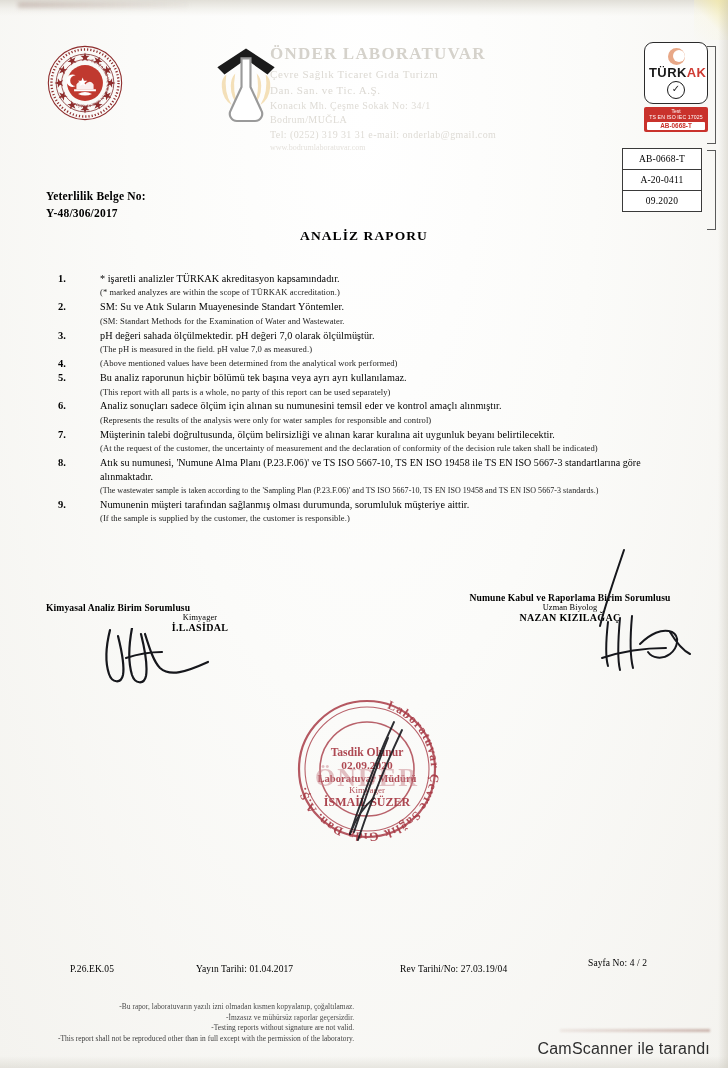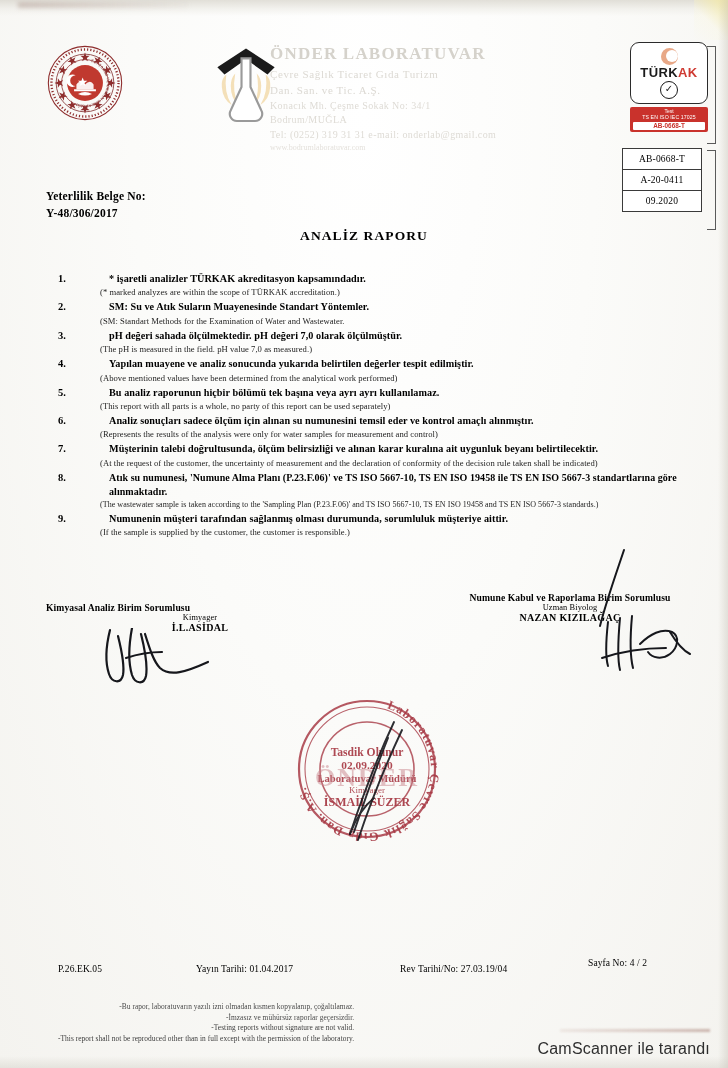--- a/index.html
+++ b/index.html
@@ -25,21 +25,21 @@
   
   .ministry-seal{position:absolute;left:46px;top:44px;width:78px;height:78px;}
   .lab-logo{position:absolute;left:200px;top:44px;width:92px;height:86px;}
   .org-header{position:absolute;left:270px;top:42px;width:300px;text-align:left;
     color:#d9d6d0;line-height:1.45;}
   .org-name{font-size:17px;font-weight:bold;letter-spacing:1.2px;color:#d5d2cb;}
   .org-sub{font-size:11px;letter-spacing:.6px;color:#dcd9d3;}
   .org-sub2{font-size:10px;letter-spacing:.4px;color:#dedbd5;}
   .org-web{font-size:8px;color:#e4e1dc;}
 
-  .turkak{position:absolute;right:20px;top:42px;width:78px;}
+  .turkak{position:absolute;right:20px;top:42px;width:64px;}
   .tk-box{border:1.4px solid #2b2b2b;border-radius:9px;padding:5px 4px 4px;
     text-align:center;background:#fff;}
   .tk-moon{width:17px;height:17px;border-radius:50%;background:#e8a887;
     margin:0 auto 1px;position:relative;overflow:hidden;}
   .tk-moon:after{content:"";position:absolute;left:5px;top:2px;width:12px;height:12px;
     border-radius:50%;background:#fff;}
   .tk-word{font-family:"Liberation Sans",sans-serif;font-size:13px;font-weight:bold;
     letter-spacing:.4px;color:#1a1a1a;line-height:1;}
   .tk-word i{font-style:normal;color:#cf3b33;}
   .tk-check{width:16px;height:16px;border-radius:50%;border:1.3px solid #1a1a1a;
@@ -64,40 +64,40 @@
     line-height:1.5;letter-spacing:.2px;}
 
   .title{position:absolute;left:0;top:228px;width:728px;text-align:center;
     font-size:13.5px;font-weight:bold;letter-spacing:1.1px;}
 
   
   .notes{position:absolute;left:58px;top:272px;width:620px;}
   .note{display:flex;margin-bottom:1px;}
   .n-num{width:42px;flex:0 0 42px;font-size:10.5px;font-weight:bold;padding-top:1px;}
   .n-body{flex:1;}
-  .n-tr{font-size:10.2px;font-weight:bold;line-height:1.42;letter-spacing:.05px;margin-left:9px;}
+  .n-tr{font-size:10.2px;font-weight:normal;line-height:1.42;letter-spacing:.05px;}
   .n-en{font-size:8.6px;line-height:1.5;letter-spacing:.05px;color:#232323;}
   .note8 .n-tr{font-size:10px;}
   .note8 .n-en{font-size:8px;}
 
   
   .sig-l{position:absolute;left:46px;top:602px;width:250px;}
   .sig-r{position:absolute;right:28px;top:592px;width:260px;text-align:center;}
   .sig-role{font-size:9.6px;font-weight:bold;letter-spacing:.1px;}
   .sig-title{font-size:8.4px;letter-spacing:.1px;}
   .sig-name{font-size:10px;font-weight:bold;letter-spacing:.3px;}
   .sig-l .sig-title,.sig-l .sig-name{text-align:center;padding-left:58px;}
   .ink{position:absolute;pointer-events:none;}
 
   
   .stamp{position:absolute;left:292px;top:694px;width:150px;height:150px;}
 
   
   .footer-row{position:absolute;left:0;top:964px;width:728px;font-size:9.5px;letter-spacing:.1px;}
-  .f-code{position:absolute;left:58px;}
+  .f-code{position:absolute;left:70px;}
   .f-pub{position:absolute;left:196px;}
   .f-rev{position:absolute;left:400px;}
   .f-page{position:absolute;left:588px;top:-6px;}
   .fnotes{position:absolute;left:58px;top:1002px;color:#3c3c3c;}
   .fnotes div{font-size:7.4px;line-height:1.42;letter-spacing:.05px;text-align:right;}
   .fnotes .tr{color:#4a4a4a;}
   .camscanner{position:absolute;right:18px;bottom:10px;
     font-family:"Liberation Sans",sans-serif;font-size:16px;color:#2e2e2e;letter-spacing:.2px;}
   .cam-line{position:absolute;right:18px;bottom:36px;width:150px;height:3px;
     background:linear-gradient(90deg,rgba(200,170,160,.2),rgba(170,130,120,.55));filter:blur(1px);}
@@ -218,36 +218,35 @@
     <div class="note">
       <div class="n-num">3.</div>
       <div class="n-body">
         <div class="n-tr">pH değeri sahada ölçülmektedir. pH değeri  7,0 olarak ölçülmüştür.</div>
         <div class="n-en">(The pH is measured in the field. pH value 7,0 as measured.)</div>
       </div>
     </div>
     <div class="note">
       <div class="n-num">4.</div>
       <div class="n-body">
-        <div class="n-tr">Yapılan muayene ve analiz sonucunda yukarıda belirtilen değerler tespit edilmiştir.</div>
         <div class="n-en">(Above mentioned values have been determined from the analytical work performed)</div>
       </div>
     </div>
     <div class="note">
       <div class="n-num">5.</div>
       <div class="n-body">
         <div class="n-tr">Bu analiz raporunun hiçbir bölümü tek başına veya ayrı ayrı kullanılamaz.</div>
         <div class="n-en">(This report with all parts is a whole, no party of this report can be used separately)</div>
       </div>
     </div>
     <div class="note">
       <div class="n-num">6.</div>
       <div class="n-body">
         <div class="n-tr">Analiz sonuçları sadece ölçüm için alınan su numunesini temsil eder ve kontrol amaçlı alınmıştır.</div>
-        <div class="n-en">(Represents the results of the analysis were only for water samples for measurement and control)</div>
+        <div class="n-en">(Represents the results of the analysis were only for water samples for responsible and control)</div>
       </div>
     </div>
     <div class="note">
       <div class="n-num">7.</div>
       <div class="n-body">
         <div class="n-tr">Müşterinin talebi doğrultusunda, ölçüm belirsizliği ve alınan karar kuralına ait uygunluk beyanı belirtilecektir.</div>
         <div class="n-en">(At the request of the customer, the uncertainty of measurement and the declaration of conformity of the decision rule taken shall be indicated)</div>
       </div>
     </div>
     <div class="note note8">

